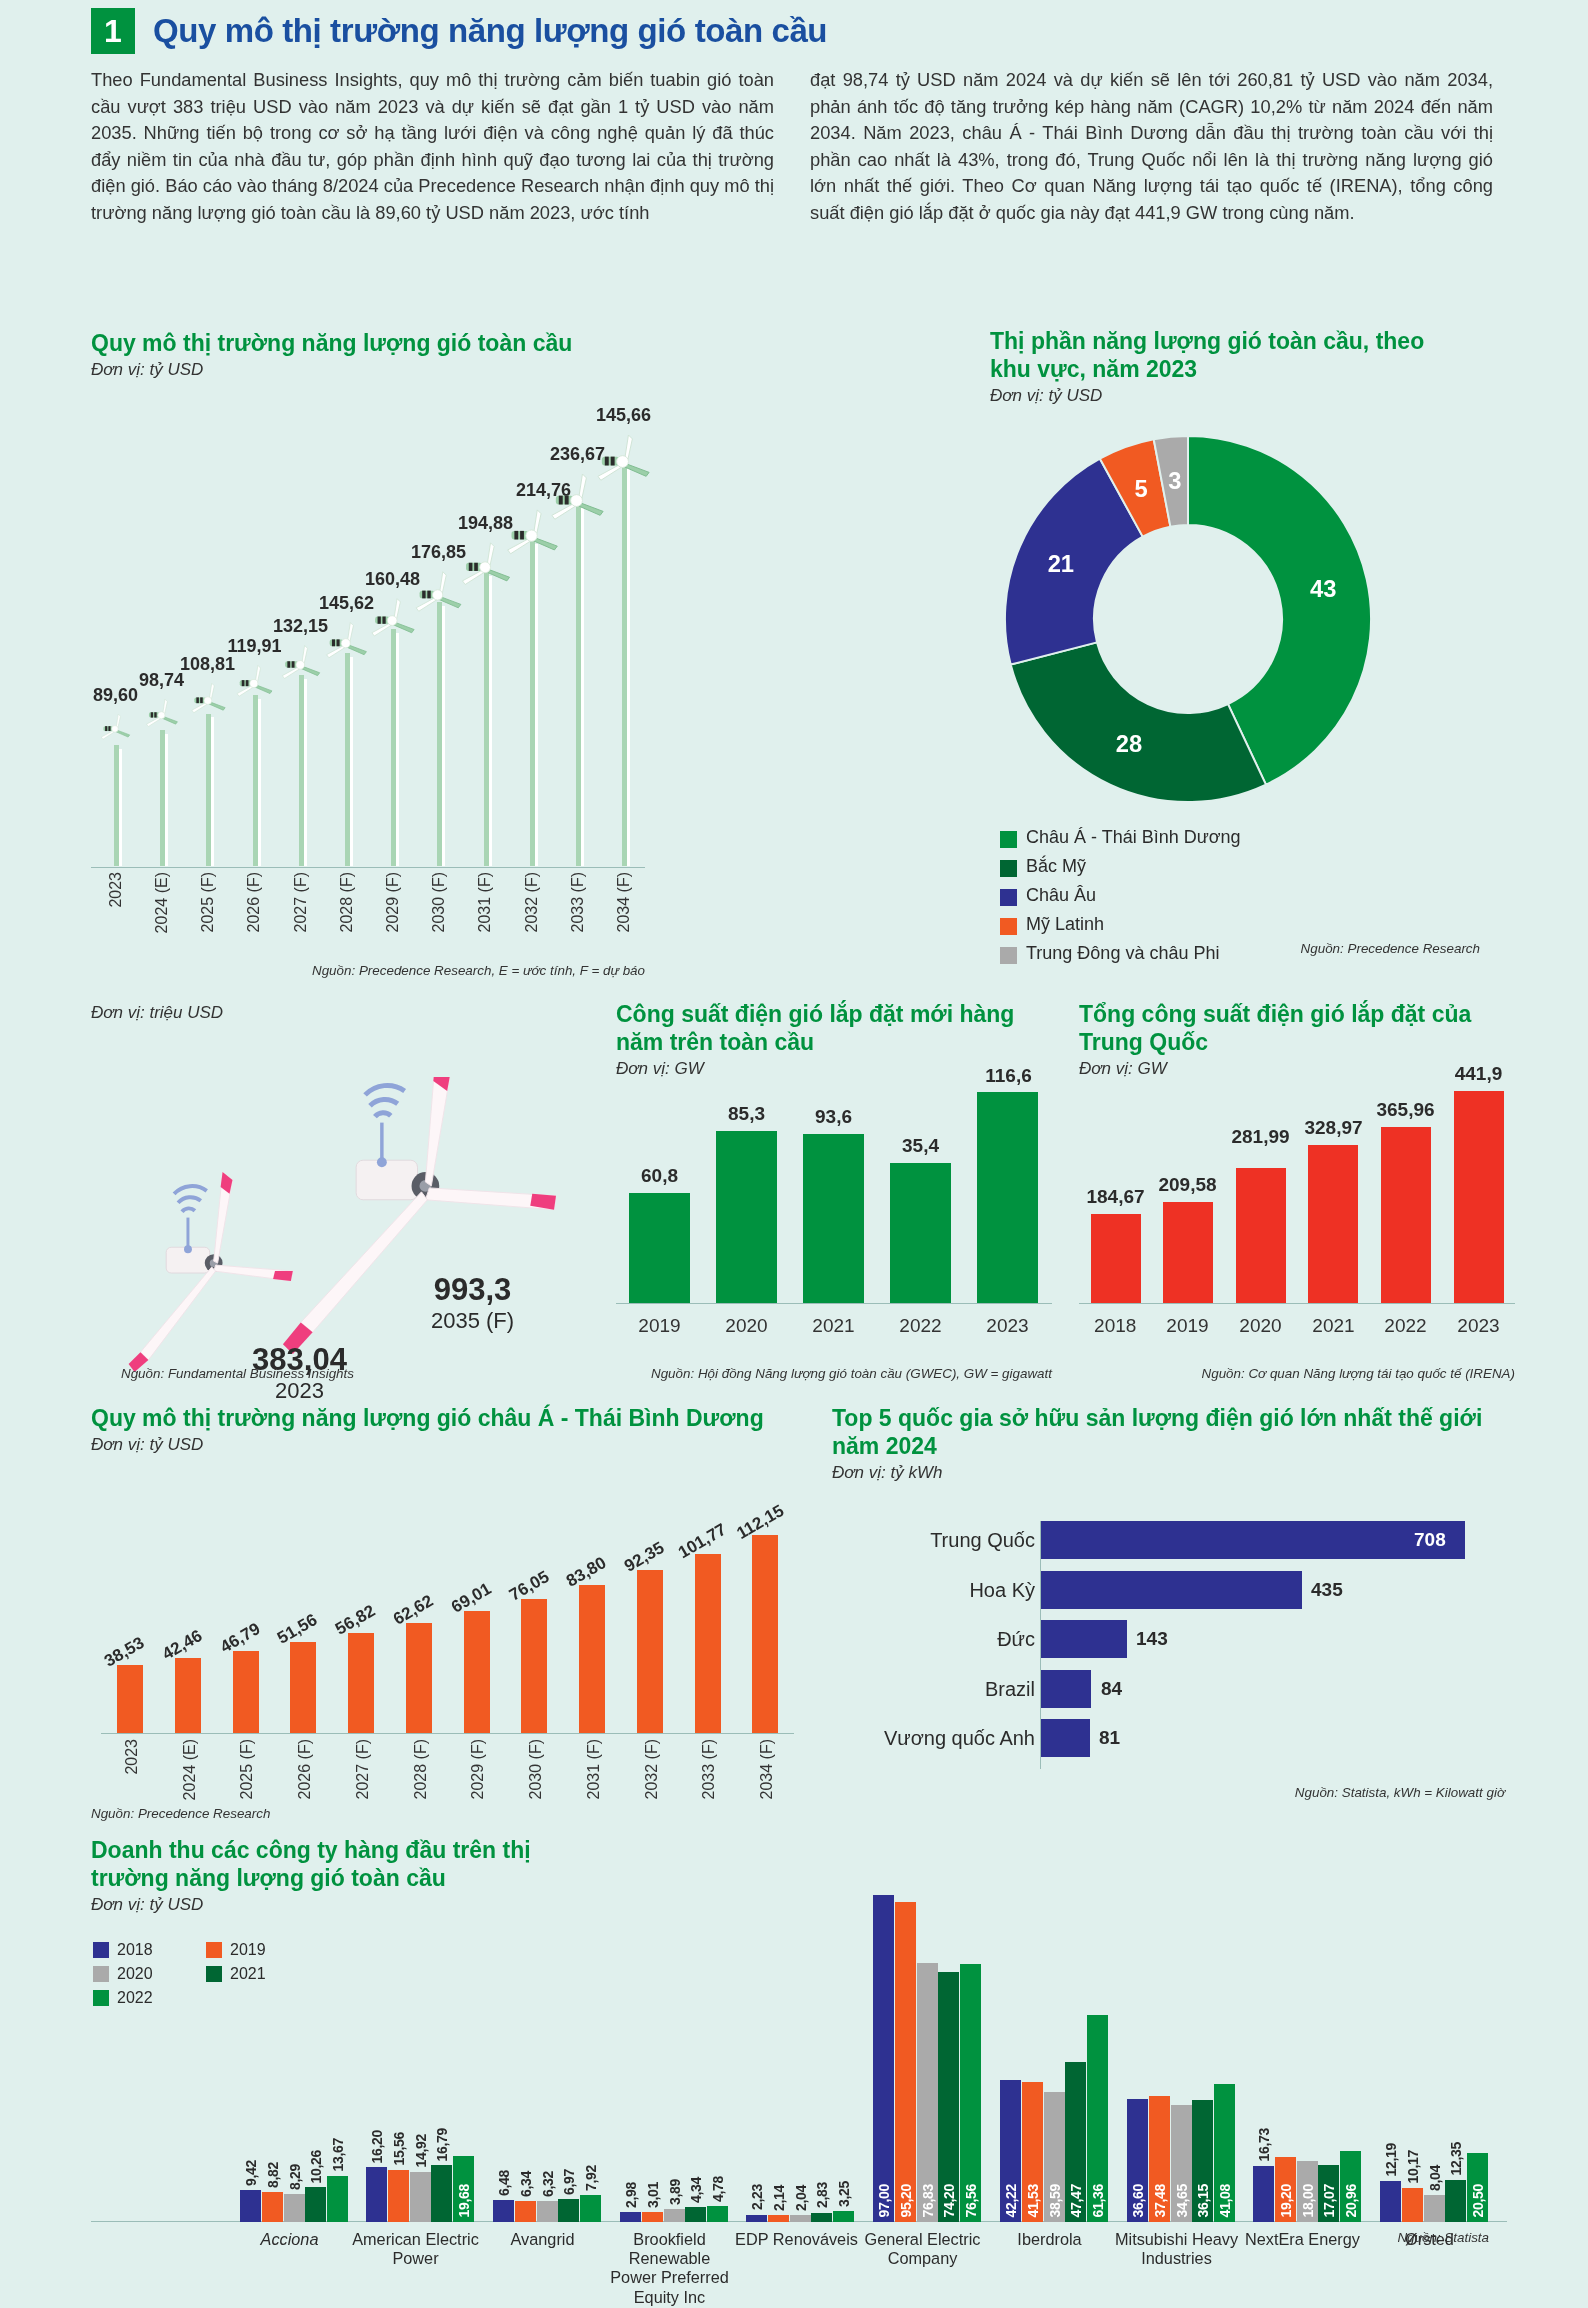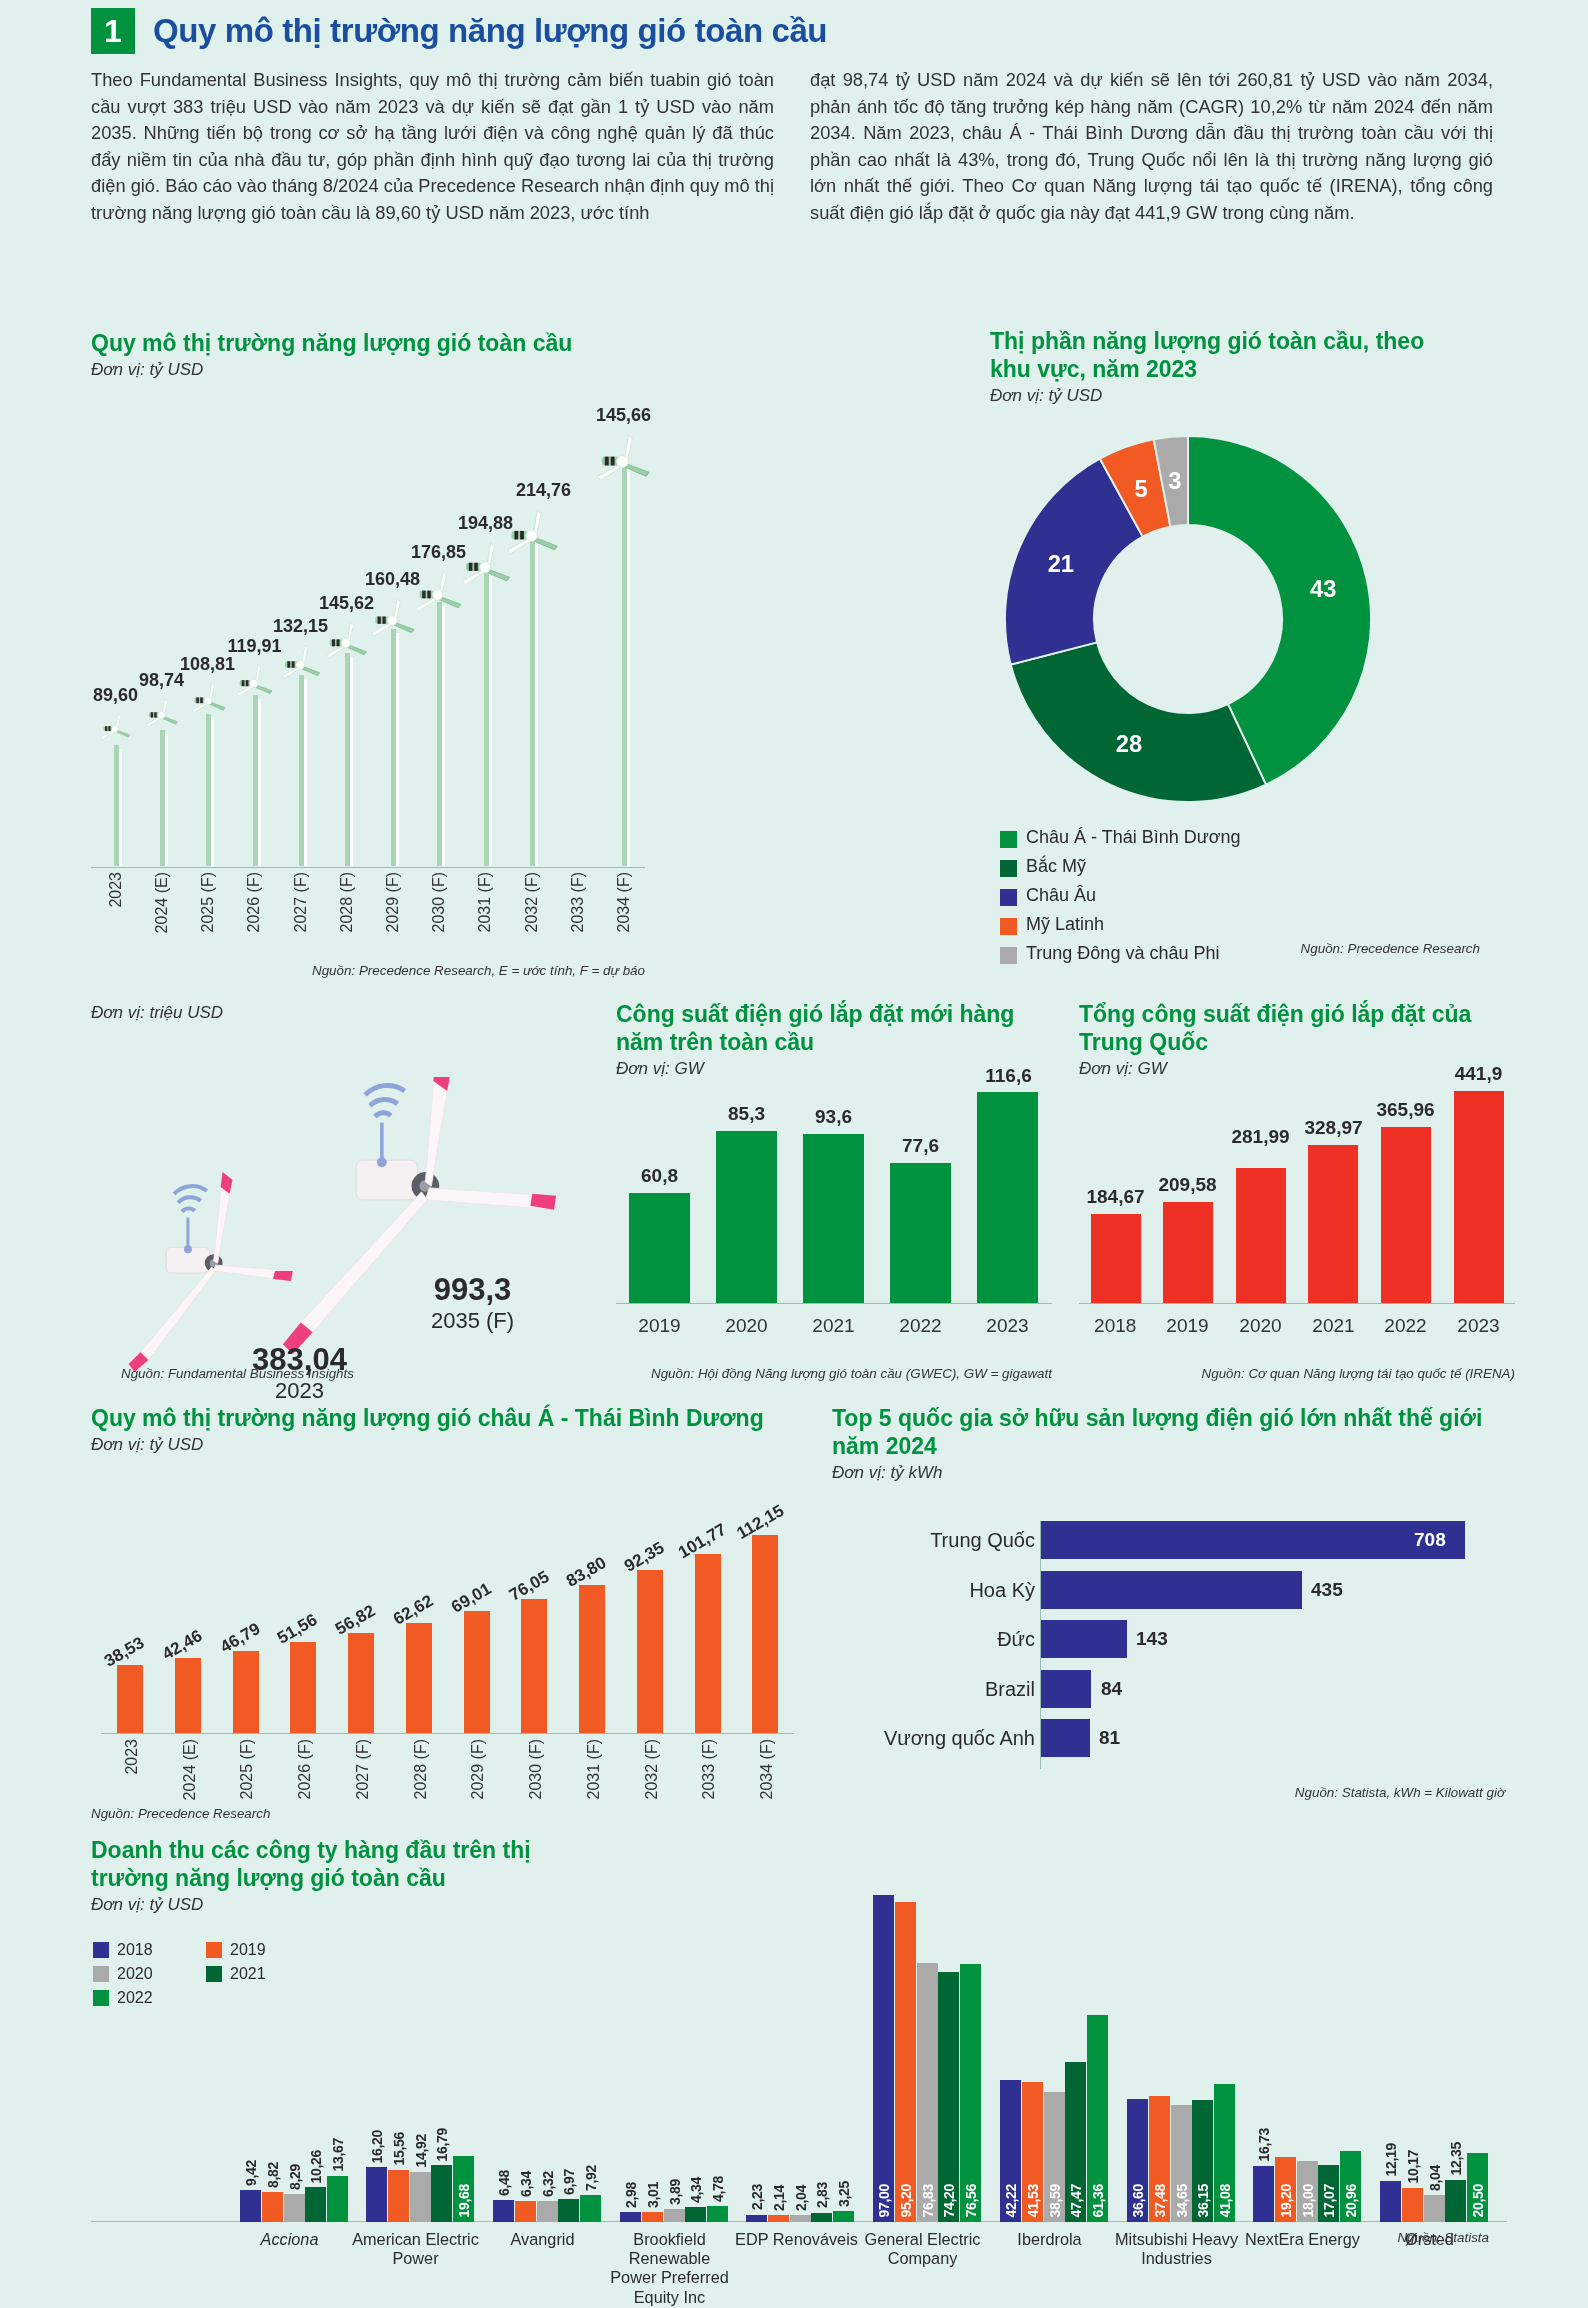--- a/index.html
+++ b/index.html
@@ -267,20 +267,34 @@
           <svg width="63" height="63" viewBox="0 0 64 64" style="position: absolute; left: -7.5px; top: -6px; width: 61px; height: 61px;">
             <path d="M33 28 L37 2 L41 6 L36 29 Z" fill="#ffffff" stroke="#cfe4d5"></path>
             <path d="M34 31 L58 40 L55 44 L32 34 Z" fill="#9ccfa9" stroke="#7fbc90"></path>
             <path d="M30 31 L6 44 L9 48 L31 34 Z" fill="#ffffff" stroke="#cfe4d5"></path>
             <rect x="10" y="24" width="18" height="9" rx="3" fill="#9ccfa9"></rect>
             <rect x="13" y="24" width="4" height="9" fill="#2b2b2b"></rect>
             <rect x="19" y="24" width="4" height="9" fill="#2b2b2b"></rect>
             <circle cx="31" cy="29" r="6" fill="#ffffff" stroke="#d6e8da"></circle>
           </svg>
           <div class="t-val" style="top: -34px; text-align: right;">214,76</div>
+        </div>
+        <div class="t-col" style="left: 464px; height: 388px;">
+          <div class="t-mast" style="height: 362px;"></div>
+          <div class="t-pole" style="height: 358px;"></div>
+          <svg width="63" height="63" viewBox="0 0 64 64" style="position: absolute; left: -9px; top: -6px; width: 63px; height: 63px;">
+            <path d="M33 28 L37 2 L41 6 L36 29 Z" fill="#ffffff" stroke="#cfe4d5"></path>
+            <path d="M34 31 L58 40 L55 44 L32 34 Z" fill="#9ccfa9" stroke="#7fbc90"></path>
+            <path d="M30 31 L6 44 L9 48 L31 34 Z" fill="#ffffff" stroke="#cfe4d5"></path>
+            <rect x="10" y="24" width="18" height="9" rx="3" fill="#9ccfa9"></rect>
+            <rect x="13" y="24" width="4" height="9" fill="#2b2b2b"></rect>
+            <rect x="19" y="24" width="4" height="9" fill="#2b2b2b"></rect>
+            <circle cx="31" cy="29" r="6" fill="#ffffff" stroke="#d6e8da"></circle>
+          </svg>
+          <div class="t-val" style="top: -34px;">236,67</div>
         </div>
         <div class="t-col" style="left: 510px; height: 427px;">
           <div class="t-mast" style="height: 401px;"></div>
           <div class="t-pole" style="height: 398px;"></div>
           <svg width="63" height="63" viewBox="0 0 64 64" style="position: absolute; left: -9px; top: -6px; width: 63px; height: 63px;">
             <path d="M33 28 L37 2 L41 6 L36 29 Z" fill="#ffffff" stroke="#cfe4d5"></path>
             <path d="M34 31 L58 40 L55 44 L32 34 Z" fill="#9ccfa9" stroke="#7fbc90"></path>
             <path d="M30 31 L6 44 L9 48 L31 34 Z" fill="#ffffff" stroke="#cfe4d5"></path>
             <rect x="10" y="24" width="18" height="9" rx="3" fill="#9ccfa9"></rect>
             <rect x="13" y="24" width="4" height="9" fill="#2b2b2b"></rect>
@@ -412,21 +426,21 @@
     <div class="sec-title">Công suất điện gió lắp đặt mới hàng năm trên toàn cầu</div>
     <div class="sec-unit">Đơn vị: GW</div>
     <div class="cc-plot" id="gwecplot" style="top:77px;height:226px">
         <div class="cc-bar" style="left: 13px; width: 61px; height: 110px; background: rgb(0, 146, 63);"></div>
         <div class="cc-val" style="left: -11px; bottom: 116px;">60,8</div>
         <div class="cc-bar" style="left: 100px; width: 61px; height: 172px; background: rgb(0, 146, 63);"></div>
         <div class="cc-val" style="left: 76px; bottom: 178px;">85,3</div>
         <div class="cc-bar" style="left: 187px; width: 61px; height: 169px; background: rgb(0, 146, 63);"></div>
         <div class="cc-val" style="left: 163px; bottom: 175px;">93,6</div>
         <div class="cc-bar" style="left: 274px; width: 61px; height: 140px; background: rgb(0, 146, 63);"></div>
-        <div class="cc-val" style="left: 250px; bottom: 146px;">77,6</div>
+        <div class="cc-val" style="left: 250px; bottom: 146px;">35,4</div>
         <div class="cc-bar" style="left: 361px; width: 61px; height: 211px; background: rgb(0, 146, 63);"></div>
         <div class="cc-val" style="left: 338px; bottom: 216px;">116,6</div>
       </div>
     <div class="cc-axis" style="top:303px"></div>
     <div id="gwecx">
         <div class="cc-x" style="left: -1px; top: 315px; width: 89px;">2019</div>
         <div class="cc-x" style="left: 86px; top: 315px; width: 89px;">2020</div>
         <div class="cc-x" style="left: 173px; top: 315px; width: 89px;">2021</div>
         <div class="cc-x" style="left: 260px; top: 315px; width: 89px;">2022</div>
         <div class="cc-x" style="left: 347px; top: 315px; width: 89px;">2023</div>

